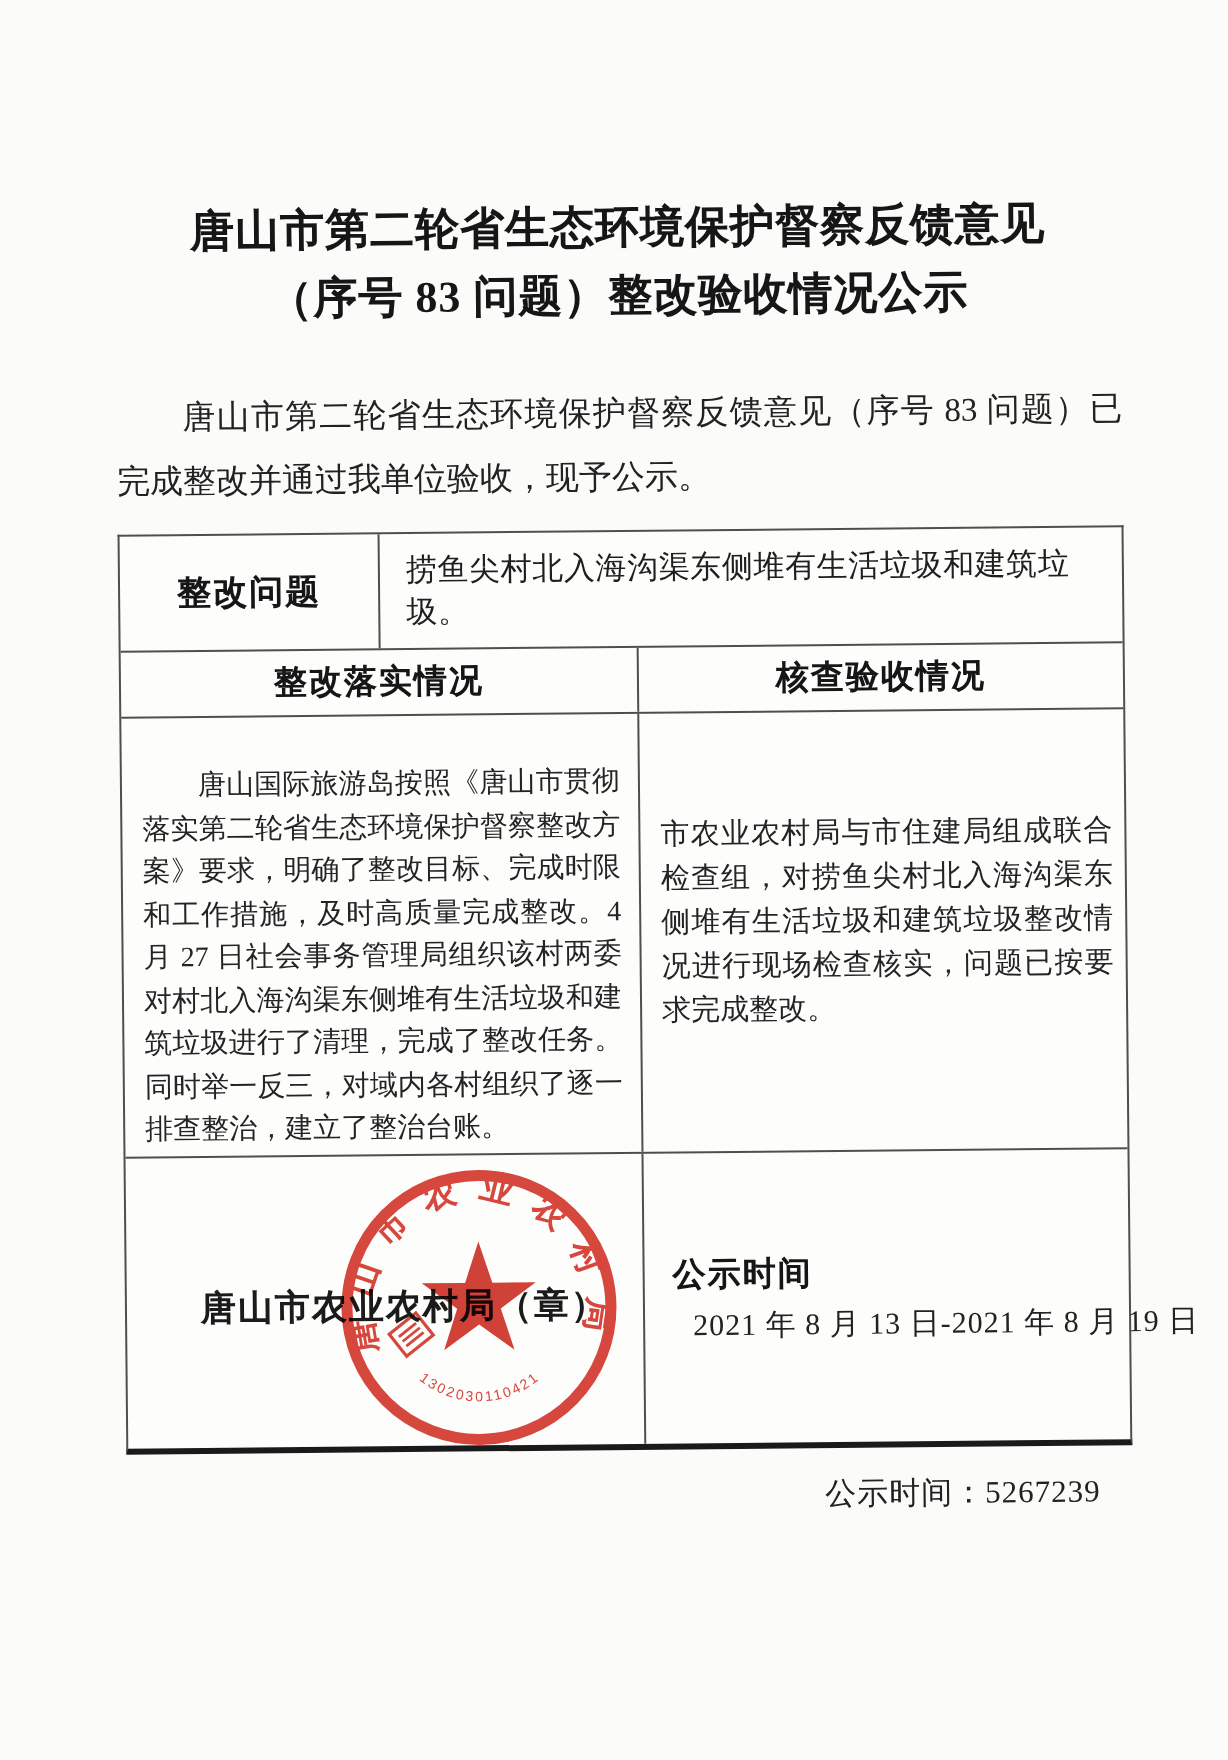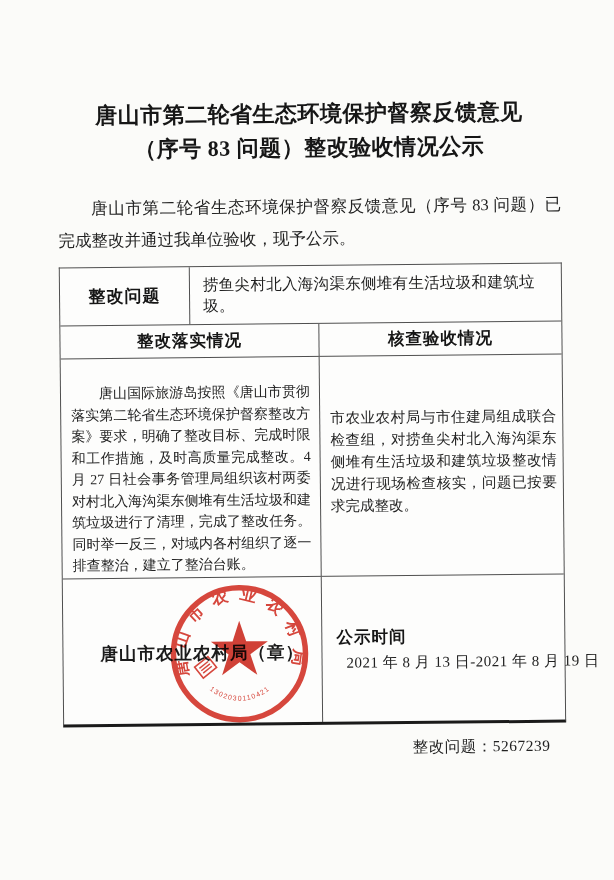--- a/index.html
+++ b/index.html
@@ -178,17 +178,17 @@
         </div>
         <div class="cell col-right">
           <div class="publicity-label">公示时间</div>
           <div class="publicity-period">2021 年 8 月 13 日-2021 年 8 月 19 日</div>
         </div>
       </div>
 
     </div>
 
     <div class="contact">
-      <span>整改问题：</span><span>5267239</span>
+      <span>公示时间：</span><span>5267239</span>
     </div>
 
   </div>
 </div>
 
 </body></html>

